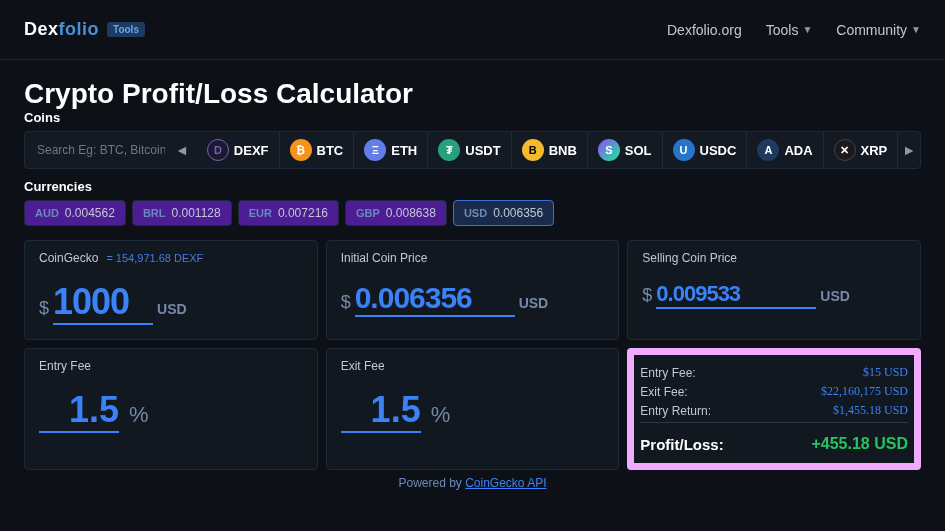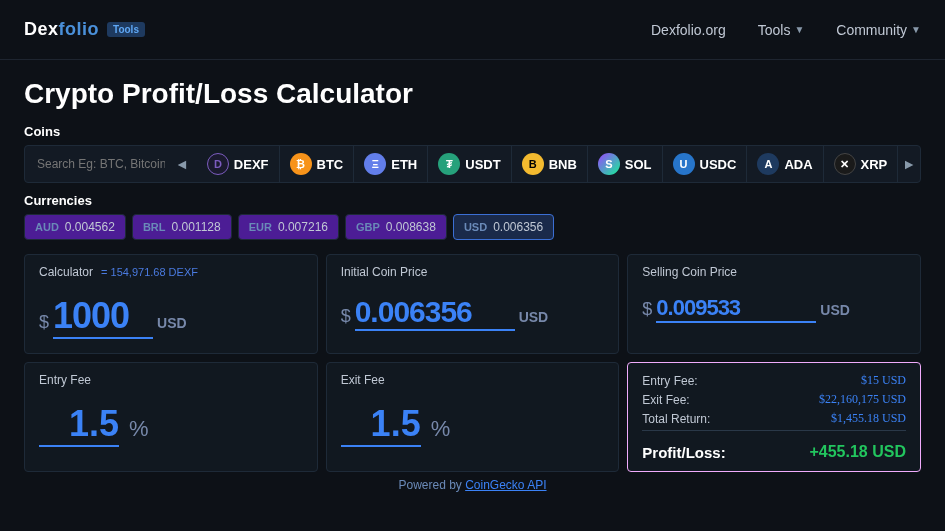--- a/index.html
+++ b/index.html
@@ -38,21 +38,21 @@
       background: #1e3a5f;
       color: #5fa8f5;
       font-size: 10px;
       padding: 2px 6px;
       border-radius: 3px;
       font-weight: bold;
     }
     .header-nav {
       display: flex;
       align-items: center;
-      gap: 32px;
+      gap: 24px;
       margin-left: 48px;
     }
     .nav-link {
       color: #c0c8d4;
       font-size: 14px;
       cursor: pointer;
       display: flex;
       align-items: center;
       gap: 4px;
     }
@@ -63,21 +63,20 @@
 
     
     .main {
       padding: 18px 24px 0 24px;
     }
 
     .page-title {
       font-size: 28px;
       font-weight: bold;
       color: #fff;
-      margin-bottom: 14px;
     }
 
     
     .section-label {
       font-size: 13px;
       font-weight: bold;
       color: #fff;
       margin-bottom: 6px;
     }
 
@@ -218,23 +217,23 @@
     }
     .card-currency {
       font-size: 14px;
       color: #7788aa;
       font-weight: bold;
     }
 
     
     .summary-card {
       background: #111820;
-      border: 1px solid #f0abfc;
+      border: 7px solid #f0abfc;
       border-radius: 4px;
-      padding: 10px 14px;
+      padding: 10px 6px;
       min-height: 110px;
     }
     .summary-row {
       display: flex;
       justify-content: space-between;
       align-items: center;
       margin-bottom: 4px;
       font-size: 12px;
     }
     .summary-label { color: #c0c8d4; }
@@ -379,21 +378,21 @@
     <div class="currency-badge active">
       <span class="currency-code">USD</span>
       <span class="currency-value">0.006356</span>
     </div>
   </div>
 
   <div class="calc-grid">
 
     <div class="calc-card">
       <div class="card-label">
-        <span>Calculator</span>
+        <span>CoinGecko</span>
         <span class="card-sub">= 154,971.68 DEXF</span>
       </div>
       <div class="card-value-row">
         <span class="card-dollar">$</span>
         <input type="text" value="1000" style="background: transparent; border-top: none; border-right: none; border-left: none; border-image: initial; border-bottom: 2px solid rgb(59, 130, 246); color: rgb(59, 130, 246); font-size: 36px; font-weight: bold; width: 100px; outline: none; letter-spacing: -1px;">
         <span class="card-currency">USD</span>
       </div>
     </div>
 
     <div class="calc-card">
@@ -444,21 +443,21 @@
     <div class="summary-card">
       <div class="summary-row">
         <span class="summary-label">Entry Fee:</span>
         <span class="summary-value">$15 USD</span>
       </div>
       <div class="summary-row">
         <span class="summary-label">Exit Fee:</span>
         <span class="summary-value">$22,160,175 USD</span>
       </div>
       <div class="summary-row">
-        <span class="summary-label">Total Return:</span>
+        <span class="summary-label">Entry Return:</span>
         <span class="summary-value">$1,455.18 USD</span>
       </div>
       <div style="border-top:1px solid #2a3848;margin-top:4px;padding-top:6px;"></div>
       <div class="summary-total-row">
         <span class="summary-total-label">Profit/Loss:</span>
         <span class="summary-total-value">+455.18 USD</span>
       </div>
     </div>
   </div>
 

